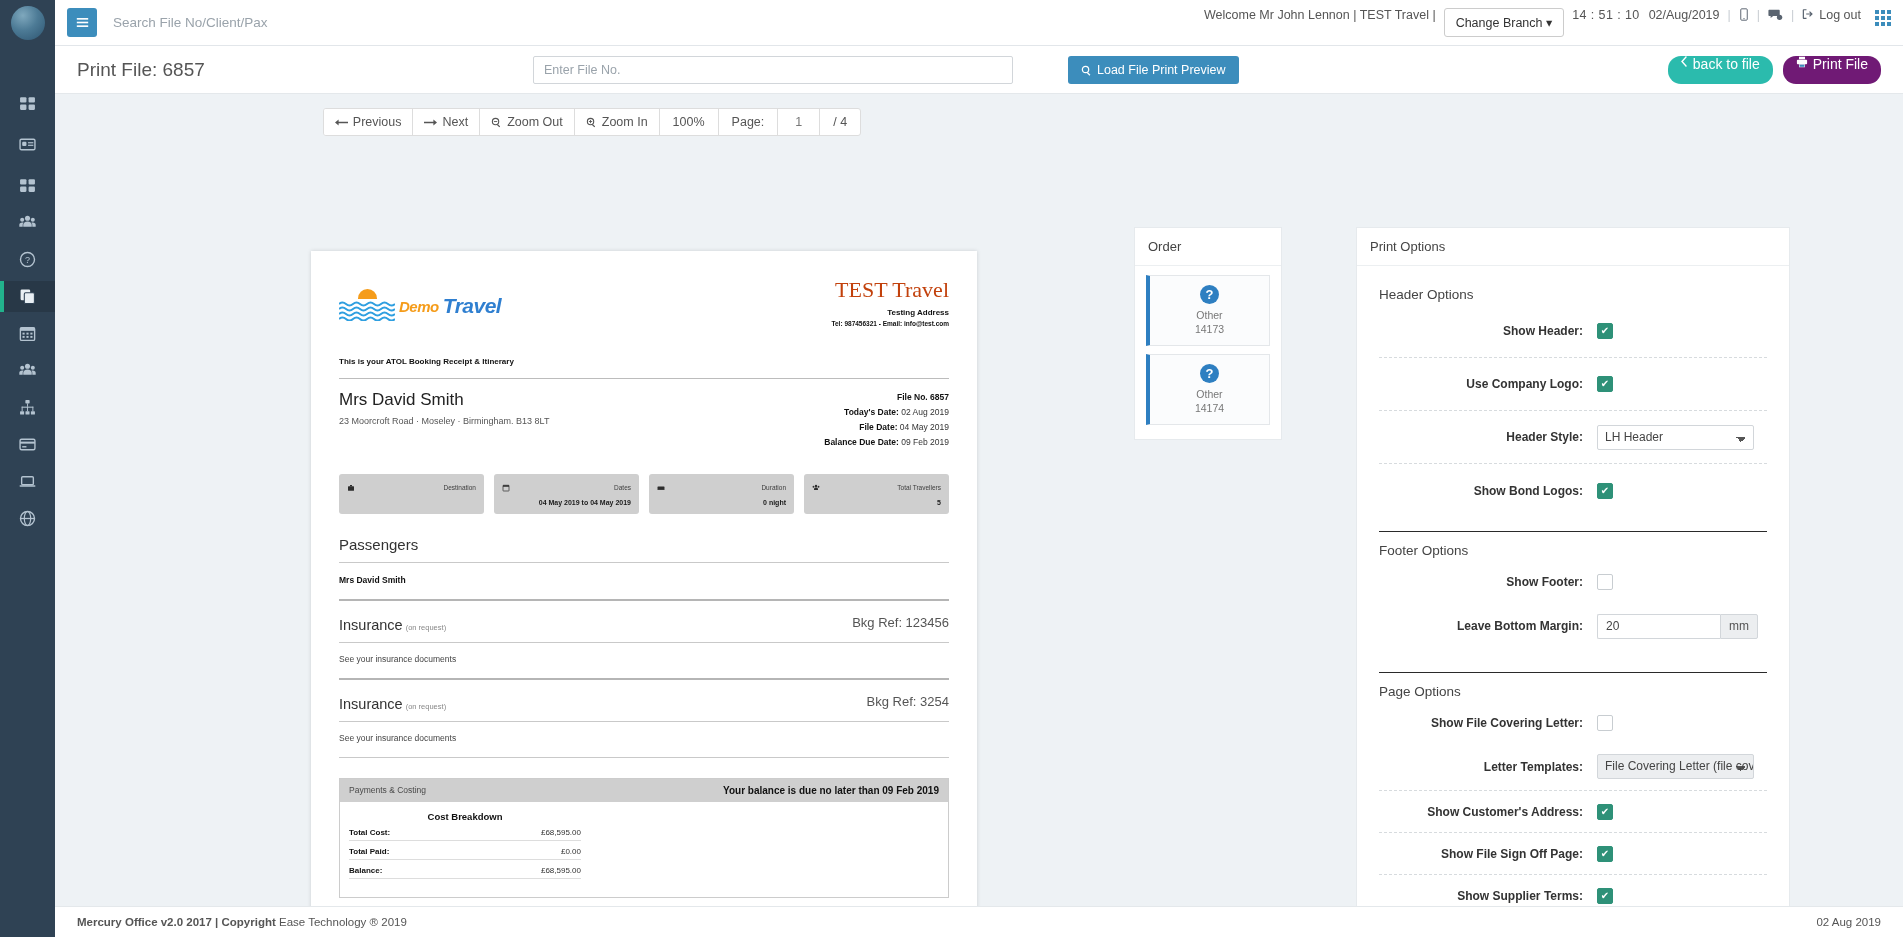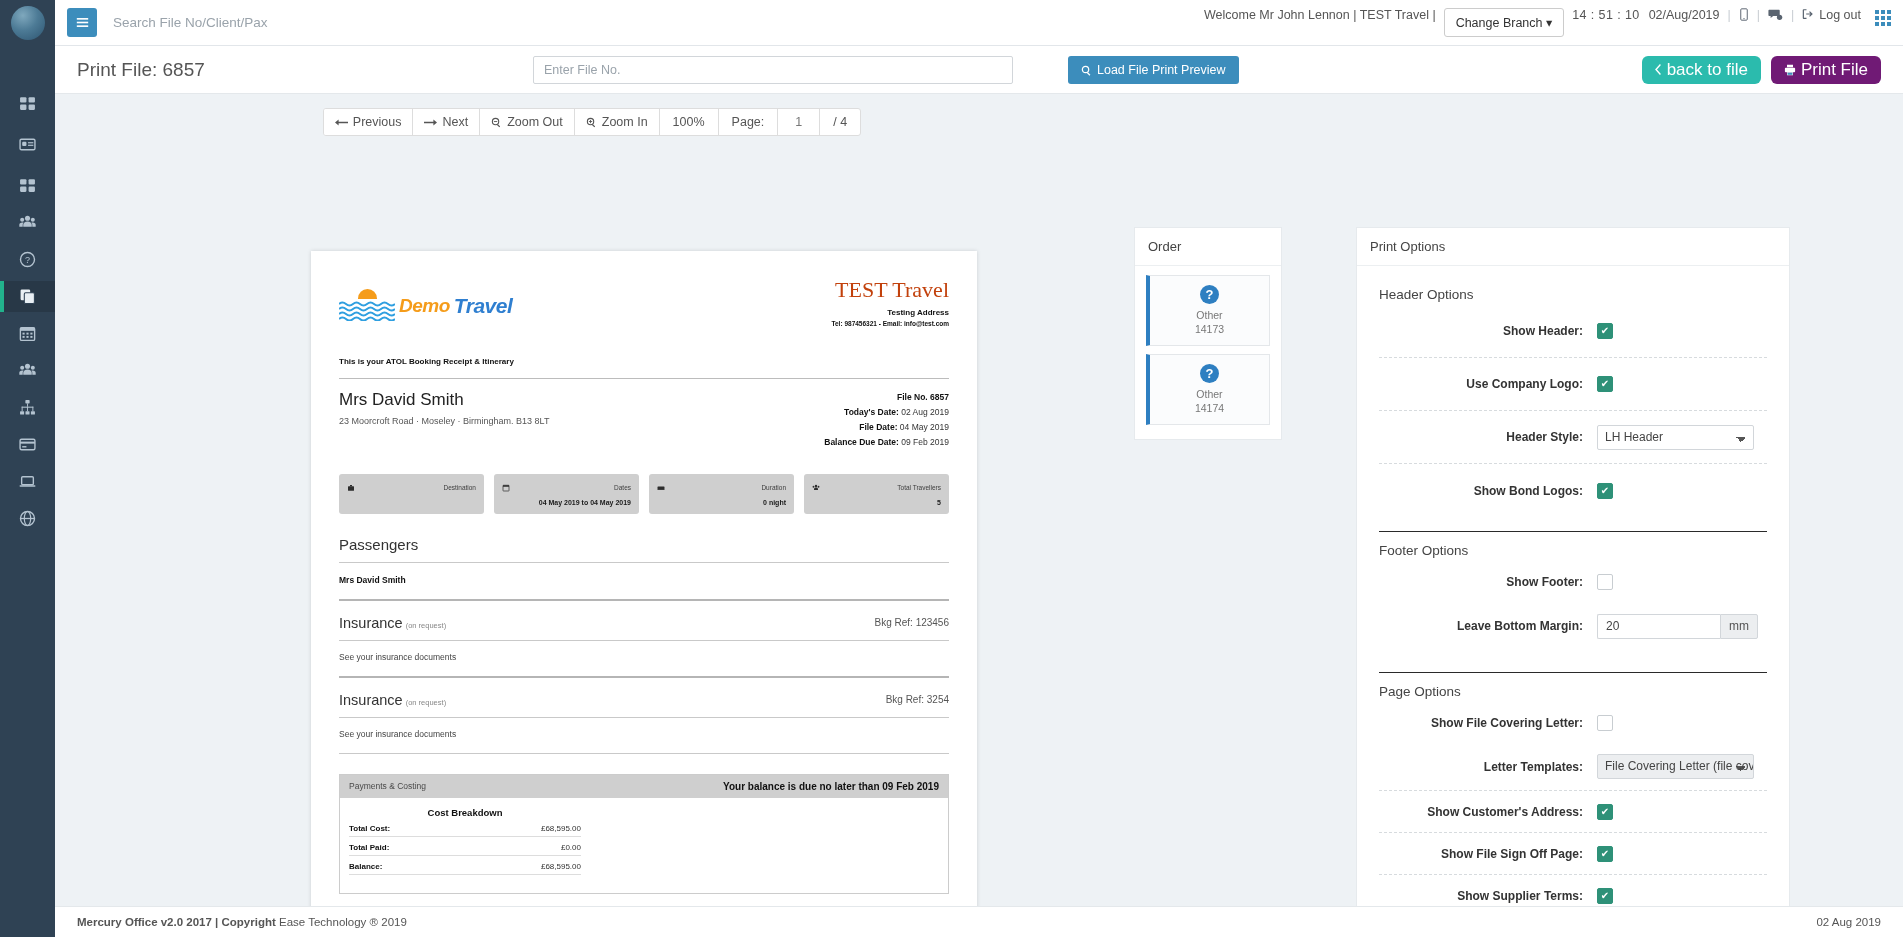--- a/index.html
+++ b/index.html
@@ -95,22 +95,22 @@
   #load-preview-btn {
     position:absolute; left:1013px; top:10px; height:28px; padding:0 13px;
     background:#3c8dbc; border:none; border-radius:3px; color:#fff; font-size:12.5px;
     cursor:pointer; display:flex; align-items:center; gap:5px;
     font-family:"Liberation Sans", sans-serif; white-space:nowrap;
   }
   #header-right-btns {
     margin-left:auto; display:flex; align-items:center; gap:10px;
   }
   .hdr-btn {
-    height:28px; padding:0 13px; border:none; border-radius:6px; color:#fff;
-    font-size:17px; cursor:pointer; display:flex; align-items:center; gap:5px;
+    height:28px; padding:0 13px; border:none; border-radius:13px; color:#fff;
+    font-size:14px; cursor:pointer; display:flex; align-items:flex-start; gap:5px;
     font-family:"Liberation Sans", sans-serif; white-space:nowrap;
   }
   #back-to-file-btn { background:#2bbbad; }
   #print-file-btn { background:#701a75; }
 
   
   #content { position:absolute; left:55px; top:94px; right:0; bottom:31px; }
 
   
   #preview-col {
@@ -140,21 +140,21 @@
     background:#fff; box-shadow:0 0 4px rgba(0,0,0,.14);
     padding:26px 28px 0 28px; overflow:hidden;
     font-family:"Liberation Sans", sans-serif; color:#1c1c1c;
   }
   .doc-head { display:flex; justify-content:space-between; align-items:flex-start; }
   .demo-logo { display:flex; align-items:center; gap:4px; padding-top:12px; }
   .waves-wrap { position:relative; width:56px; height:34px; }
   .sun { position:absolute; left:19px; top:0; width:19px; height:10px;
          background:#f59c1a; border-radius:19px 19px 0 0; }
   .waves { position:absolute; left:0; top:12px; width:56px; height:20px; }
-  .word-demo { font-size:19px; font-weight:bold; color:#f59c1a; letter-spacing:-.5px; font-style:italic;text-align:center;}
+  .word-demo { font-size:15px; font-weight:bold; color:#f59c1a; letter-spacing:-.5px; font-style:italic;text-align:center;}
   .word-travel { font-size:21px; font-weight:bold; color:#2f7fd0; letter-spacing:-.5px; font-style:italic;}
   .doc-company { text-align:right; }
   .doc-company .cname { font-size:22px; color:#c2410c;font-family:Liberation Serif, serif; }
   .doc-company .caddr { font-size:8px; font-weight:bold; color:#111; margin-top:5px; }
   .doc-company .ctel { font-size:6.5px; font-weight:bold; color:#111; margin-top:3px; }
   .doc-atol { font-size:8px; font-weight:bold; color:#111; margin-top:30px; }
   .doc-rule { border-top:1px solid #bcbcbc; margin-top:12px; }
   .cust-row { display:flex; justify-content:space-between; margin-top:11px; }
   .cust-name { font-size:17px; color:#222; }
   .cust-addr { font-size:9px; color:#555; margin-top:6px; }
@@ -168,21 +168,21 @@
   .stat-label { font-size:6.5px; color:#3d3d3d; }
   .stat-ico svg { width:8px; height:8px; fill:#2d2d2d; }
   .stat-val { text-align:right; font-size:7px; font-weight:bold; color:#1a1a1a; margin-top:4px; min-height:8px; }
   .sec-title { font-size:15px; color:#333; margin-top:22px; }
   .thin-rule { border-top:1px solid #c9c9c9; margin-top:9px; }
   .pax-name { font-size:8.5px; font-weight:bold; color:#111; margin:12px 0 14px 0; }
   .heavy-rule { border-top:2px solid #b5b5b5; }
   .ins-row { display:flex; justify-content:space-between; align-items:flex-end; margin-top:14px; }
   .ins-title { font-size:14.5px; color:#333; }
   .ins-title small { font-size:7.5px; color:#888; margin-left:3px; }
-  .ins-ref { font-size:10px; color:#555; padding-bottom:3px; }
+  .ins-ref { font-size:13px; color:#555; padding-bottom:3px; }
   .ins-note { font-size:8.5px; color:#444; margin:11px 0 14px 0; }
   .pay-box { border:1px solid #ccc; margin-top:20px; }
   .pay-head {
     background:#cfcfcf; display:flex; justify-content:space-between; align-items:center;
     padding:6px 9px;
   }
   .pay-head-l { font-size:8.5px; color:#4a4a4a; }
   .pay-head-r { font-size:10px; font-weight:bold; color:#111; }
   .pay-body { display:flex; padding:9px 9px 18px 9px; }
   .pay-left { flex:1; }

